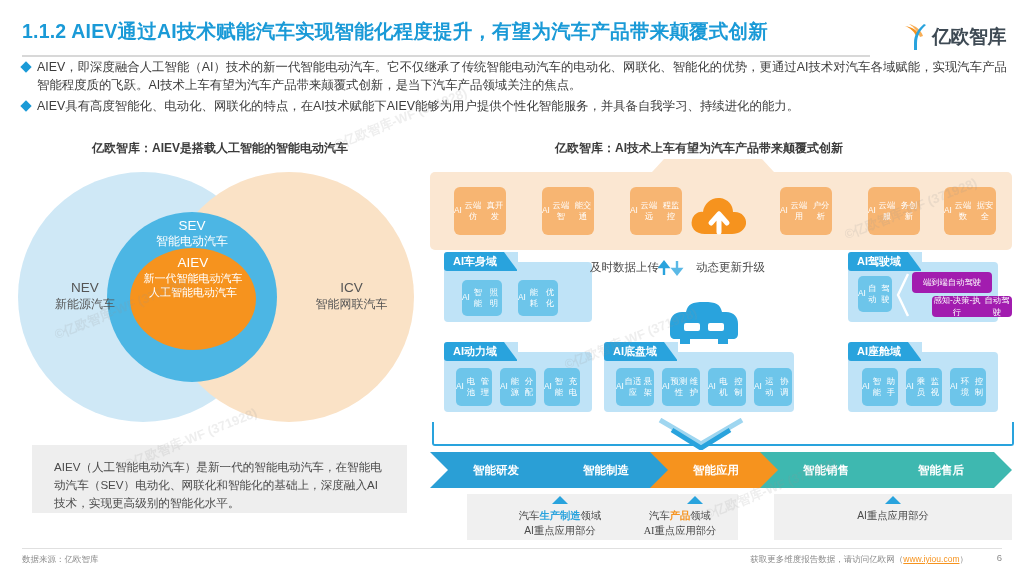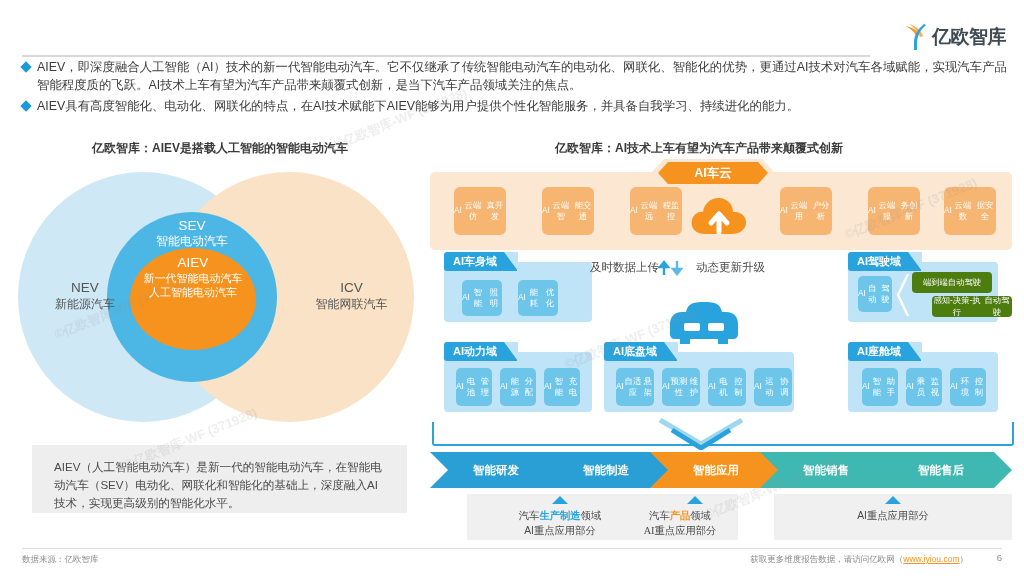--- a/index.html
+++ b/index.html
@@ -113,21 +113,21 @@
   .dtag:after{
     content:"";position:absolute;right:-1px;top:0;width:0;height:0;
     border-top:19px solid #bfe3f7;border-left:14px solid transparent;
   }
   .dbox{
     position:absolute;background:#6dc5ea;border-radius:5px;color:#fff;
     font-size:8.3px;line-height:11.5px;text-align:center;
     display:flex;align-items:center;justify-content:center;
   }
   .dbox-wide{
-    position:absolute;background:#4d7c0f;border-radius:4px;color:#fff;
+    position:absolute;background:#a21caf;border-radius:4px;color:#fff;
     font-size:8.3px;line-height:11.5px;text-align:center;
     display:flex;align-items:center;justify-content:center;
   }
 
   .midtext{
     position:absolute;font-size:11.5px;color:#4a4a4a;white-space:nowrap;
   }
   .caricon{position:absolute;left:234px;top:140px;width:80px;height:48px;}
   .updown{position:absolute;left:228px;top:100px;width:26px;height:16px;}
 
@@ -169,20 +169,21 @@
     position:absolute;color:rgba(150,150,150,.16);font-size:13px;font-weight:bold;
     transform:rotate(-22deg);pointer-events:none;white-space:nowrap;
   }
 </style>
 </head>
 <body>
 
 <div class="page">
 
   <div class="title-row">
+    <div class="slide-title">1.1.2 AIEV通过AI技术赋能汽车实现智能化程度提升，有望为汽车产品带来颠覆式创新</div>
     <div class="logo">
       <div class="logo-mark">
         <svg width="26" height="28" viewBox="0 0 26 28">
           <path d="M2 3 C9 4,14 7,16 12 L13 13 C11 8,7 5,2 3 Z" fill="#f6931e"></path>
           <path d="M6 1 C13 3,18 7,20 13 L17 14 C15 9,11 4,6 1 Z" fill="#f6931e" opacity=".75"></path>
           <path d="M23 2 C17 7,14 13,14 20 L14 27 L11 27 L11 20 C11 12,15 6,21 1 Z" fill="#29a3dd"></path>
         </svg>
       </div>
       <div class="logo-text">亿欧智库</div>
     </div>
@@ -230,21 +231,20 @@
   <div class="notebox">
     <p>AIEV（人工智能电动汽车）是新一代的智能电动汽车，在智能电动汽车（SEV）电动化、网联化和智能化的基础上，深度融入AI技术，实现更高级别的智能化水平。</p>
   </div>
 
   <div class="sub-title" style="left:555px;top:140px;">亿欧智库：AI技术上车有望为汽车产品带来颠覆式创新</div>
 
   <div class="rdiag">
 
     <div class="cloudband"></div>
     <div class="cloud-tag-bg"></div>
-    <div class="cloud-tag">AI车云</div>
 
     <div class="cbox" style="left:24px;top:27px;">
         <span style="display:block">AI</span>
         <span style="display:block">云端仿</span>
         <span style="display:block">真开发</span>
       </div>
     <div class="cbox" style="left:112px;top:27px;">
         <span style="display:block">AI</span>
         <span style="display:block">云端智</span>
         <span style="display:block">能交通</span>

